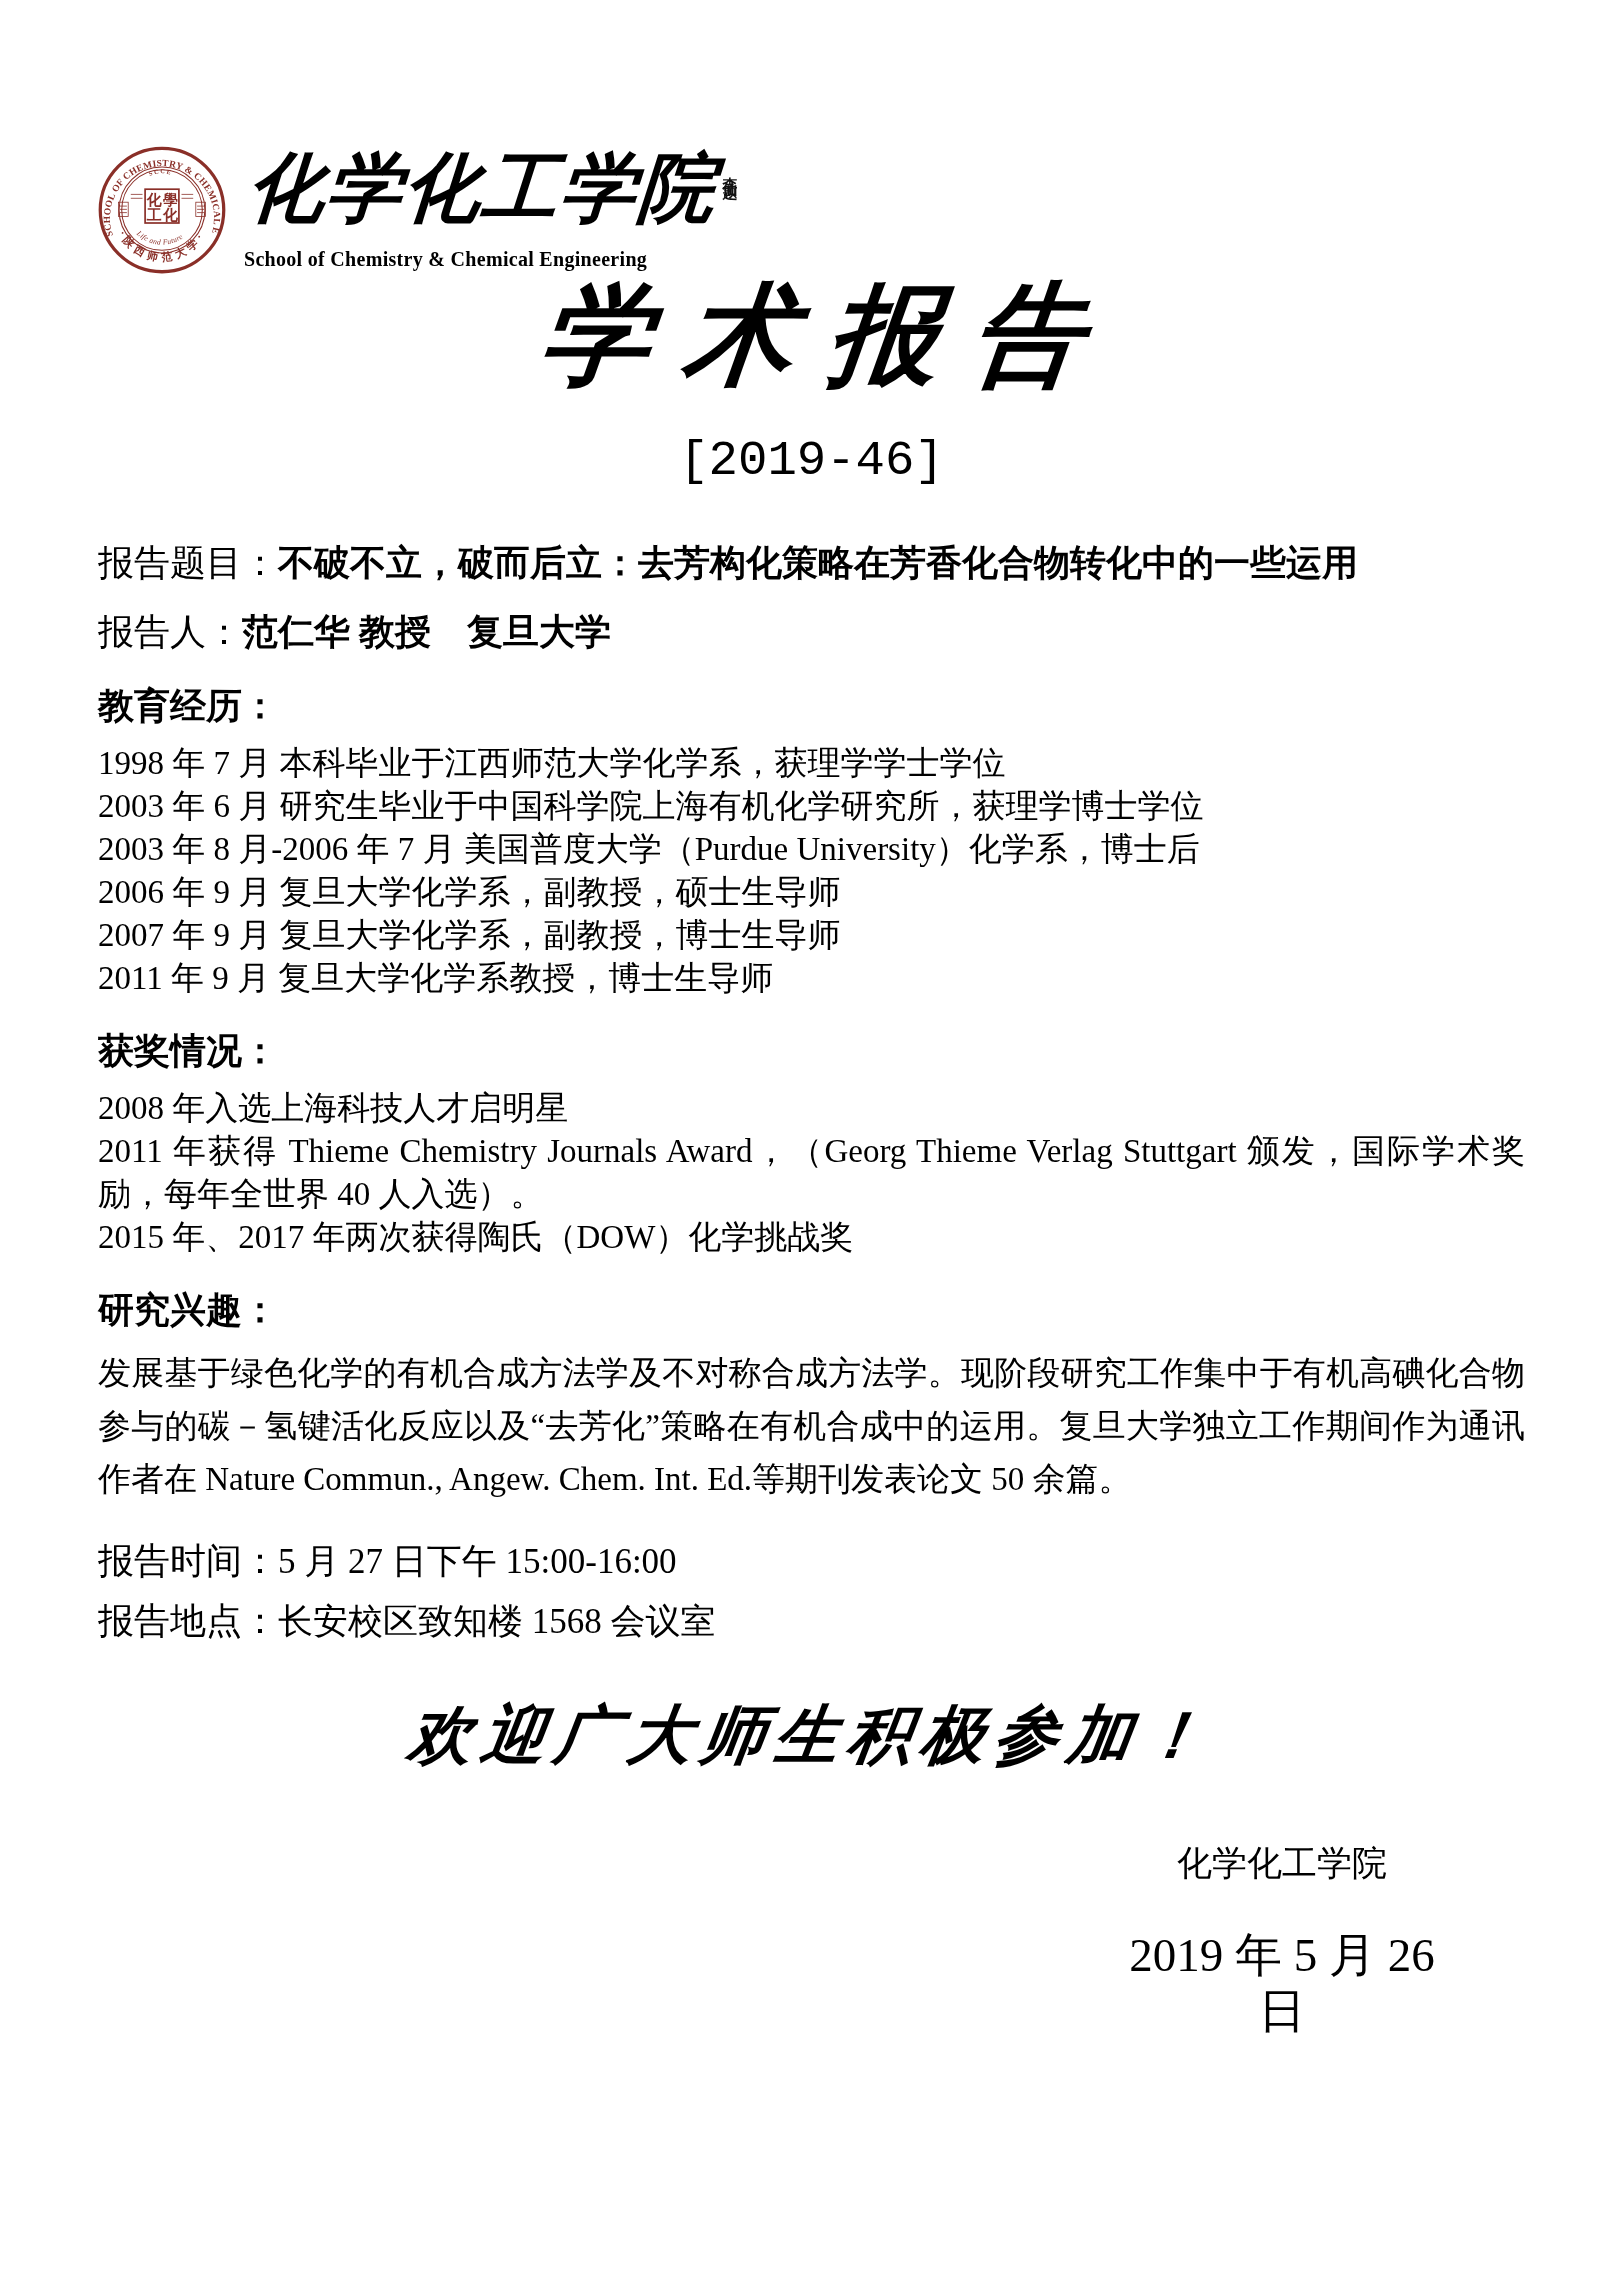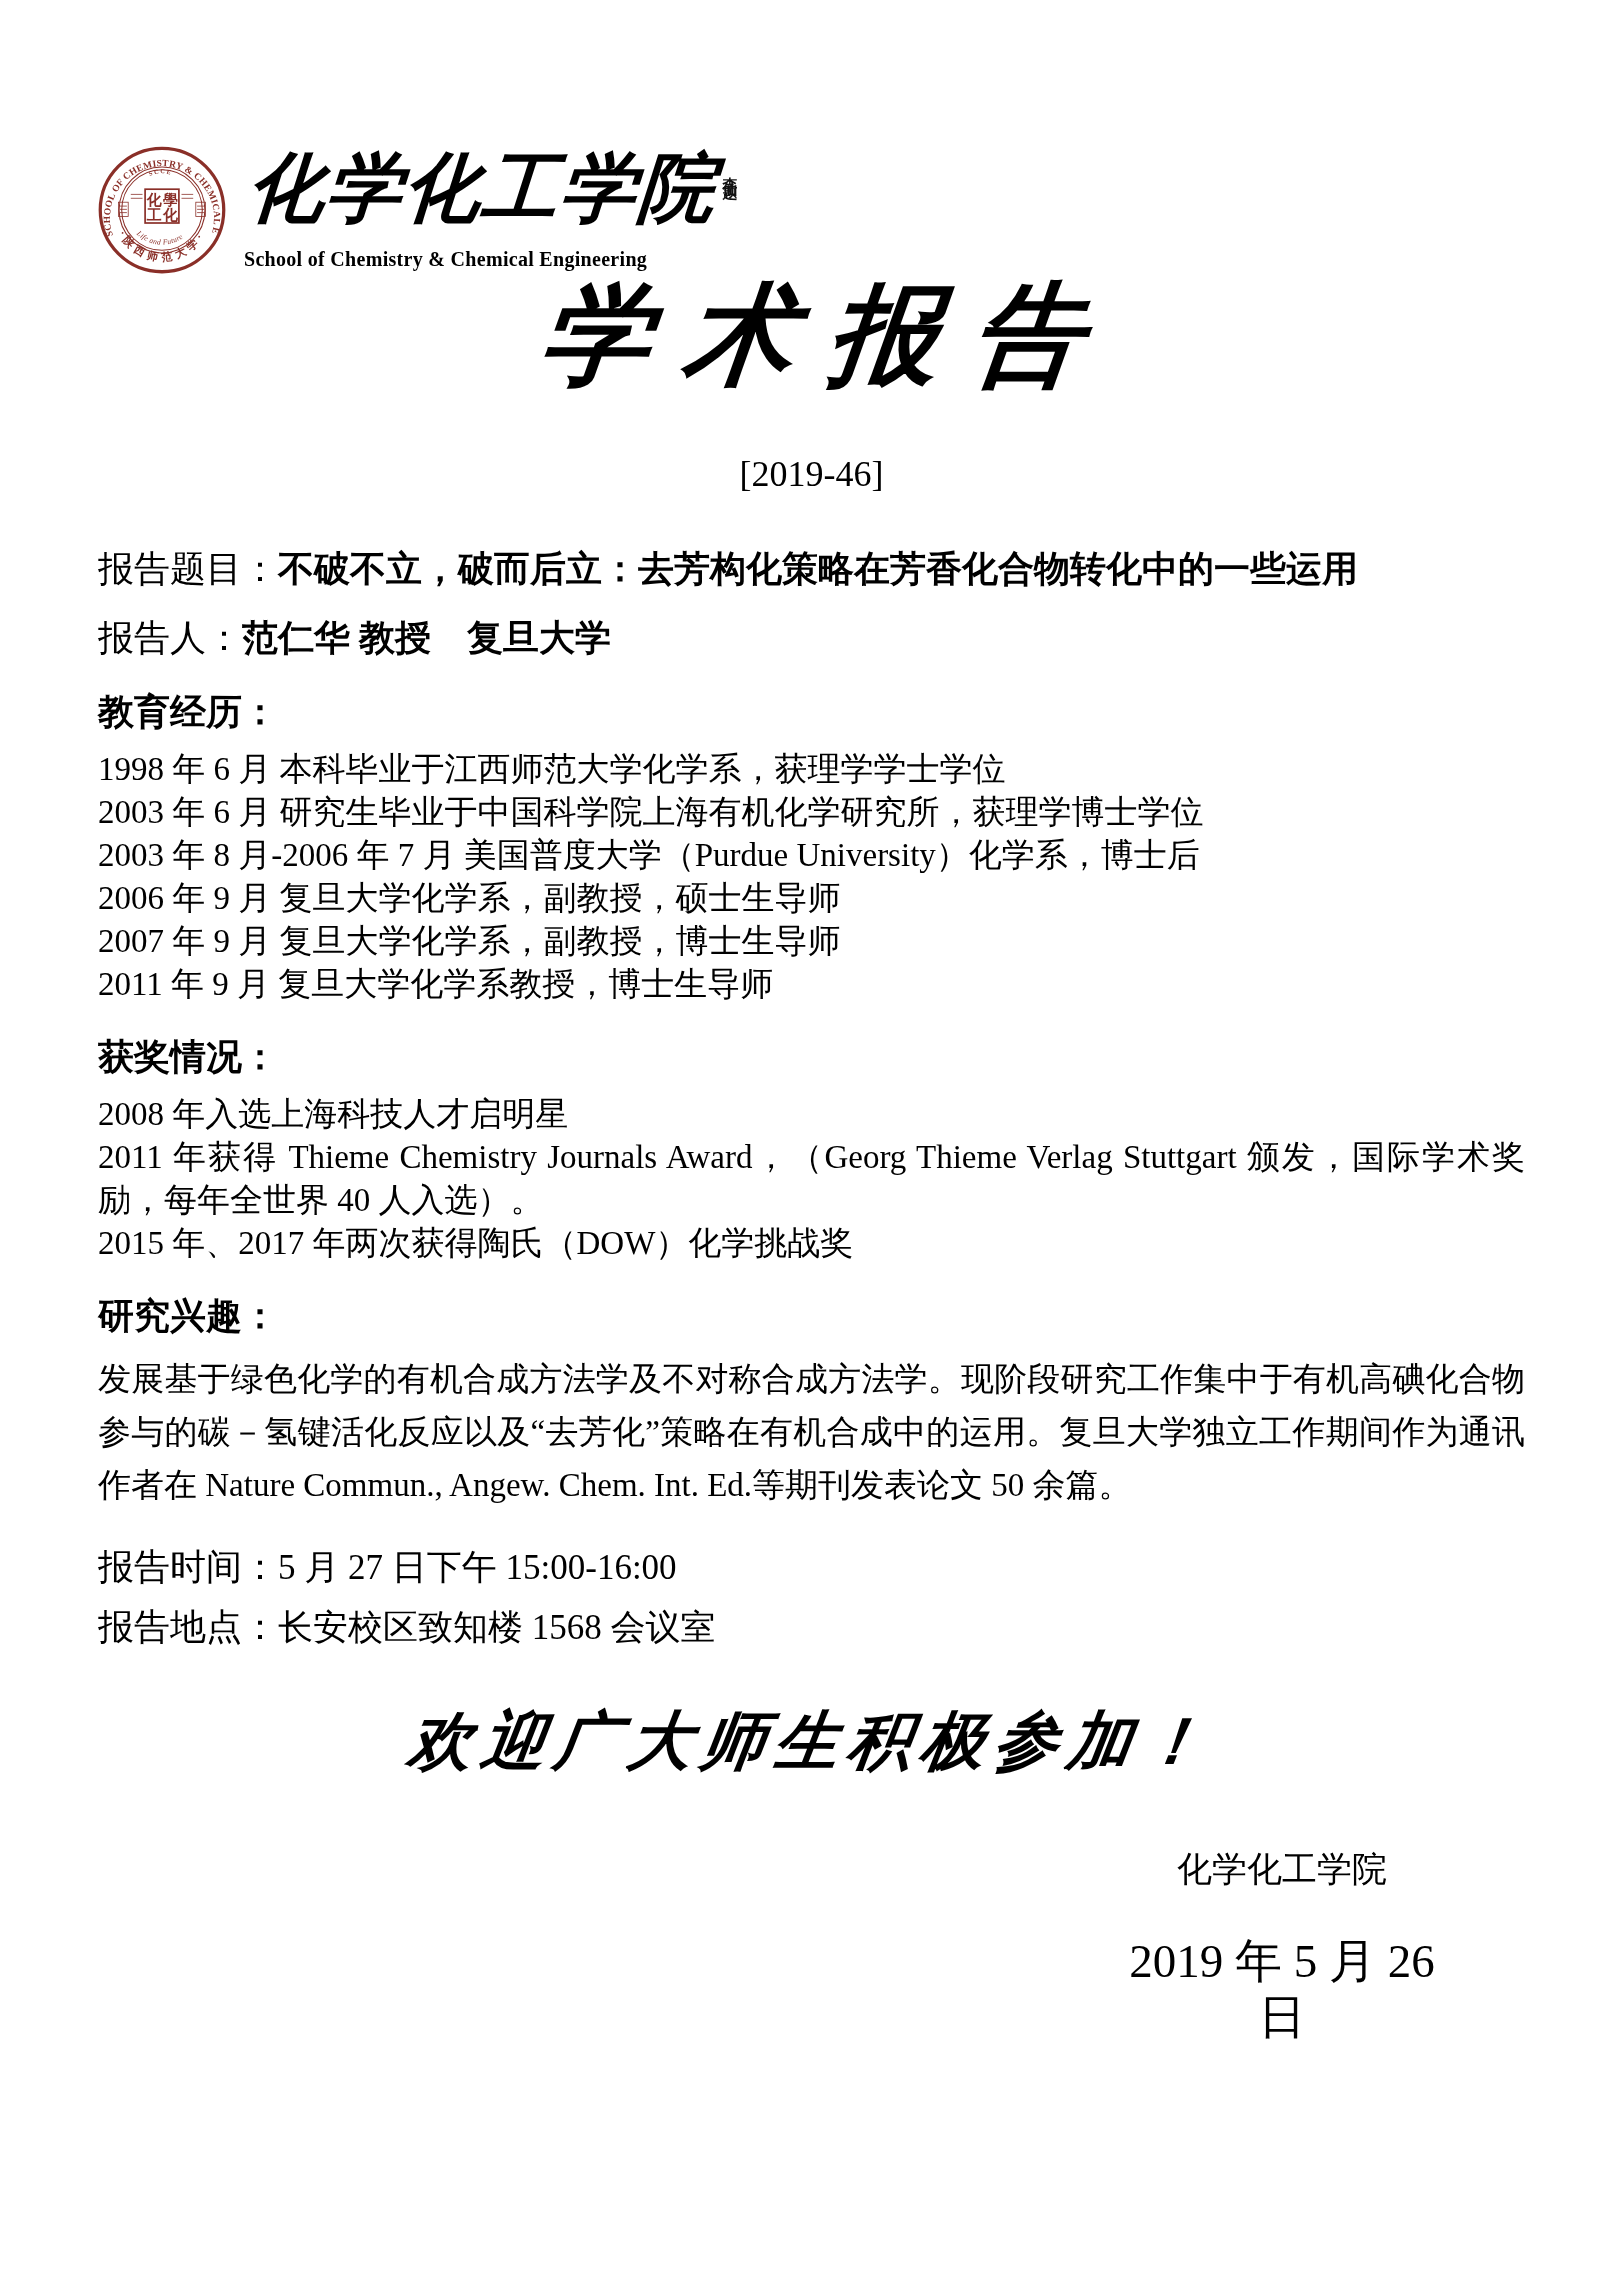--- a/index.html
+++ b/index.html
@@ -35,21 +35,21 @@
   .main-title {
     padding-top:280px; text-align:center; line-height:1;
   }
   .main-title span {
     display:inline-block;
     font-family:"DejaVu Serif",serif;
     font-size:110px; font-weight:bold; font-style:italic;
     letter-spacing:34px; text-indent:34px;
     transform:skewX(-6deg);
   }
-  .report-no { text-align:center; font-size:36px; line-height:1; margin-top:66px; }
+  .report-no { text-align:center; font-size:49px; line-height:1; margin-top:47px;font-family:Liberation Mono, monospace; }
 
   
   .line-topic   { margin-top:55px; font-size:36px; font-weight:bold; line-height:1.25; }
   .line-speaker { margin-top:23.6px; font-size:36px; font-weight:bold; line-height:1.25; }
   .sec-heading  { margin-top:29px; font-size:36px; font-weight:bold; line-height:1.25; }
   .list { margin-top:13px; }
   .body-line { font-size:33px; line-height:43px; }
   .just { text-align:justify; }
   .research-para { margin-top:14.4px; font-size:33px; line-height:53px; text-align:justify; }
 
@@ -149,21 +149,21 @@
     <div class="line-topic">
       <span class="lab">报告题目：</span><span>不破不立，破而后立：去芳构化策略在芳香化合物转化中的一些运用</span>
     </div>
 
     <div class="line-speaker">
       <span class="lab">报告人：</span><span>范仁华 教授　复旦大学</span>
     </div>
 
     <div class="sec-heading">教育经历：</div>
     <div class="list">
-      <div class="body-line">1998 年 6 月  本科毕业于江西师范大学化学系，获理学学士学位</div>
+      <div class="body-line">1998 年 7 月  本科毕业于江西师范大学化学系，获理学学士学位</div>
       <div class="body-line">2003 年 6 月  研究生毕业于中国科学院上海有机化学研究所，获理学博士学位</div>
       <div class="body-line">2003 年 8 月-2006 年 7 月  美国普度大学（Purdue University）化学系，博士后</div>
       <div class="body-line">2006 年 9 月  复旦大学化学系，副教授，硕士生导师</div>
       <div class="body-line">2007 年 9 月  复旦大学化学系，副教授，博士生导师</div>
       <div class="body-line">2011 年 9 月  复旦大学化学系教授，博士生导师</div>
     </div>
 
     <div class="sec-heading">获奖情况：</div>
     <div class="list">
       <div class="body-line just">2008 年入选上海科技人才启明星</div>

